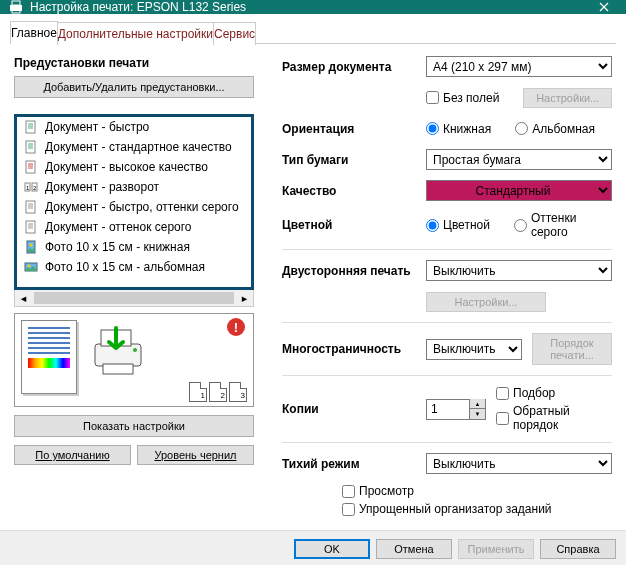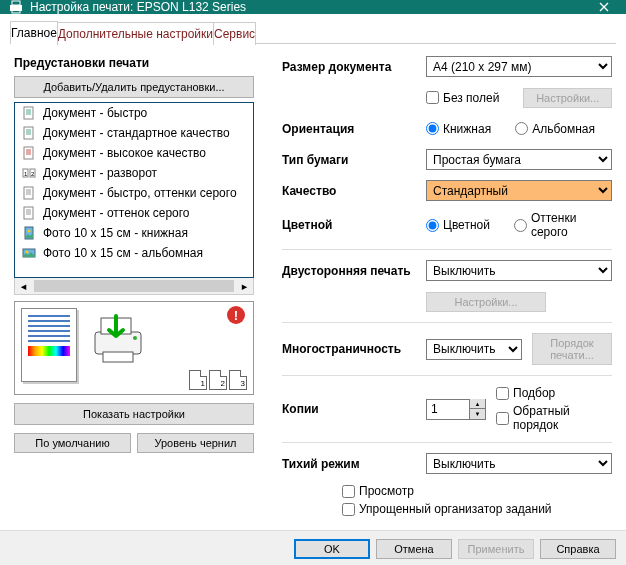--- a/index.html
+++ b/index.html
@@ -16,42 +16,42 @@
 .tabline { border-top: 1px solid #ccc; margin-top: 0; }
 .panel { padding: 12px 4px 4px 4px; }
 .two-col { display: flex; gap: 28px; }
 .left { width: 240px; }
 .right { flex: 1; }
 .section-title { font-weight: bold; font-size: 12px; margin-bottom: 6px; }
 .btn { background: #e1e1e1; border: 1px solid #adadad; padding: 3px 8px; font-size: 11px; font-family: inherit; cursor: default; }
 .btn.disabled { color: #a0a0a0; border-color: #ccc; }
 .btn.wide { width: 100%; text-align: center; padding: 4px 4px; }
 .btn.default { border: 1px solid #0078D7; box-shadow: inset 0 0 0 1px #0078D7; }
-.preset-list { border: 1px solid #0c4a6e; margin-top: 4px; height: 176px; overflow: hidden; background: #fff; }
+.preset-list { border: 3px solid #0c4a6e; margin-top: 16px; height: 176px; overflow: hidden; background: #fff; }
 .preset-item { display: flex; align-items: center; gap: 6px; padding: 2px 6px; font-size: 12px; white-space: nowrap; }
 .preset-item .picon { width: 16px; height: 16px; display: inline-flex; align-items: center; justify-content: center; }
 .scrollbar-h { height: 17px; background: #f0f0f0; border: 1px solid #ccc; border-top: none; display: flex; }
 .scrollbar-h .arrow { width: 17px; display: flex; align-items: center; justify-content: center; background: #f0f0f0; }
 .scrollbar-h .thumb { flex: 1; margin: 2px; background: #cdcdcd; }
 .preview { border: 1px solid #999; height: 94px; margin-top: 6px; background: #fff; position: relative; padding: 6px; display: flex; gap: 12px; }
 .preview-page { width: 56px; height: 74px; border: 1px solid #888; box-shadow: 2px 2px 0 #ccc; background: #fff; padding: 6px 6px; }
 .preview-page .ln { height: 2px; background: #4a7cc4; margin-bottom: 3px; }
 .preview-page .rainbow { height: 10px; margin-top: 4px; background: linear-gradient(90deg, red, orange, yellow, lime, cyan, blue, magenta); }
 .preview-printer { width:58px; position:relative; align-self:flex-start; margin-top:2px; }
 .warn { position: absolute; top: 4px; right: 8px; width: 18px; height: 18px; background: #d9322d; border-radius: 50%; color: #fff; font-weight: bold; display: flex; align-items: center; justify-content: center; font-size: 13px; }
 .thumbcards { position: absolute; bottom: 4px; right: 6px; display: flex; gap: 2px; }
 .thumbcard { width: 18px; height: 20px; border: 1px solid #666; background: #fff; font-size: 8px; display: flex; align-items: flex-end; justify-content: flex-end; padding: 1px; position: relative; }
 .thumbcard::before { content: ""; position: absolute; top: -1px; right: -1px; width: 6px; height: 6px; background: #fff; border-left: 1px solid #666; border-bottom: 1px solid #666; }
 .left-btns { display: flex; gap: 6px; margin-top: 8px; }
-.left-btns .btn { flex: 1; }
+.left-btns .btn { flex: 1; text-decoration: underline; }
 .row { display: flex; align-items: center; margin-bottom: 10px; min-height: 21px; }
 .row .lbl { width: 144px; font-size: 12px; font-weight: bold; }
 .row .ctl { flex: 1; display: flex; align-items: center; gap: 10px; }
 select { width: 100%; height: 21px; font-family: inherit; font-size: 12px; border: 1px solid #7a7a7a; background: #fff; padding: 0 2px; }
-select.hl { background: #fdba74; }
+select.hl { background: #be185d; text-align: center; }
 input[type=checkbox], input[type=radio] { margin-right: 4px; vertical-align: middle; }
 label.inline { display: inline-flex; align-items: center; font-size: 12px; margin-right: 14px; }
 .sep { border-top: 1px solid #ddd; margin: 4px 0 10px 0; }
 .numspin { display: inline-flex; align-items: center; border: 1px solid #7a7a7a; height: 21px; }
 .numspin input { width: 42px; border: none; font-family: inherit; font-size: 12px; padding: 0 4px; height: 19px; outline: none; }
 .numspin .spins { display: flex; flex-direction: column; width: 16px; }
 .numspin .sp { height: 10px; background: #e1e1e1; border-left: 1px solid #7a7a7a; display: flex; align-items: center; justify-content: center; font-size: 6px; }
 .numspin .sp:first-child { border-bottom: 1px solid #7a7a7a; }
 .footer { display: flex; justify-content: flex-end; gap: 6px; padding: 8px 10px; border-top: 1px solid #ddd; background:#f0f0f0;}
 .footer .btn { min-width: 76px; }

